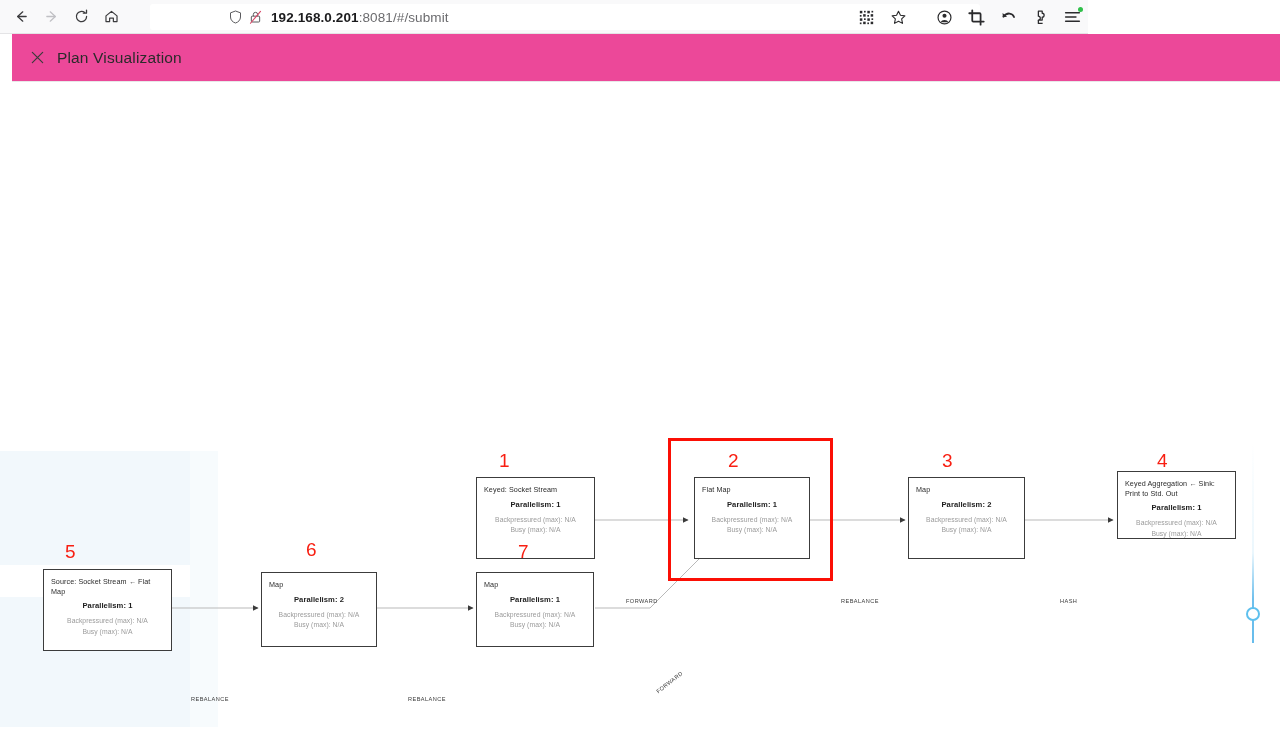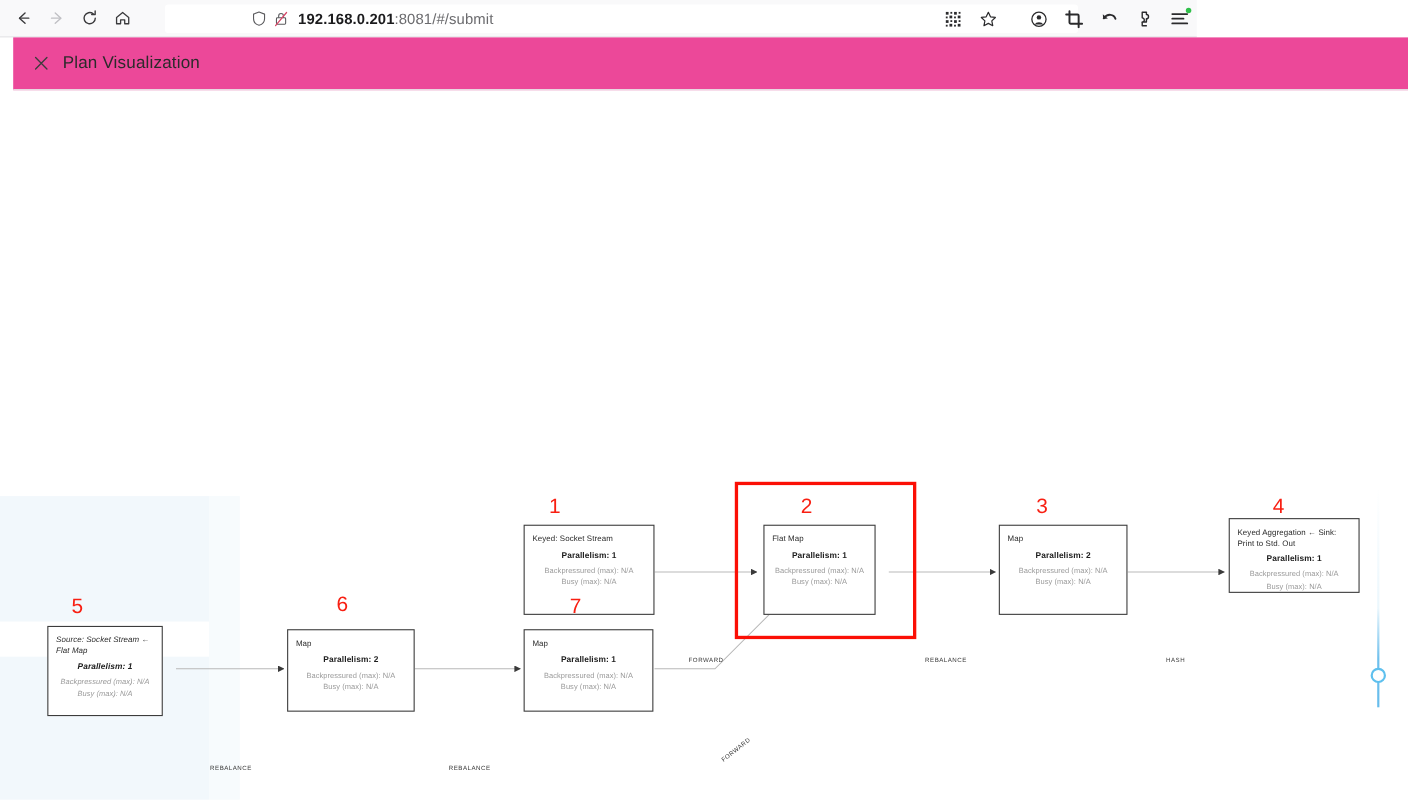--- a/index.html
+++ b/index.html
@@ -347,21 +347,21 @@
 
   <div class="node" style="left:476px; top:394px; width:119px; height:82px;">
     <div class="node-name">Keyed: Socket Stream</div>
     <div class="node-par">Parallelism: 1</div>
     <div class="node-metrics">
       <div>Backpressured (max): N/A</div>
       <div>Busy (max): N/A</div>
     </div>
   </div>
 
-  <div class="node" style="left:694px; top:394px; width:102px; height:82px;">
+  <div class="node" style="left:694px; top:394px; width:116px; height:82px;">
     <div class="node-name">Flat Map</div>
     <div class="node-par">Parallelism: 1</div>
     <div class="node-metrics">
       <div>Backpressured (max): N/A</div>
       <div>Busy (max): N/A</div>
     </div>
   </div>
 
   <div class="node" style="left:908px; top:394px; width:117px; height:82px;">
     <div class="node-name">Map</div>
@@ -374,21 +374,21 @@
 
   <div class="node" style="left:1117px; top:388px; width:119px; height:68px;">
     <div class="node-name">Keyed Aggregation ← Sink: Print to Std. Out</div>
     <div class="node-par">Parallelism: 1</div>
     <div class="node-metrics">
       <div>Backpressured (max): N/A</div>
       <div>Busy (max): N/A</div>
     </div>
   </div>
 
-  <div class="node" style="left:43px; top:486px; width:105px; height:82px;font-style:italic;">
+  <div class="node" style="left:43px; top:486px; width:129px; height:82px;">
     <div class="node-name">Source: Socket Stream ← Flat Map</div>
     <div class="node-par">Parallelism: 1</div>
     <div class="node-metrics">
       <div>Backpressured (max): N/A</div>
       <div>Busy (max): N/A</div>
     </div>
   </div>
 
   <div class="node" style="left:261px; top:489px; width:116px; height:75px;">
     <div class="node-name">Map</div>

